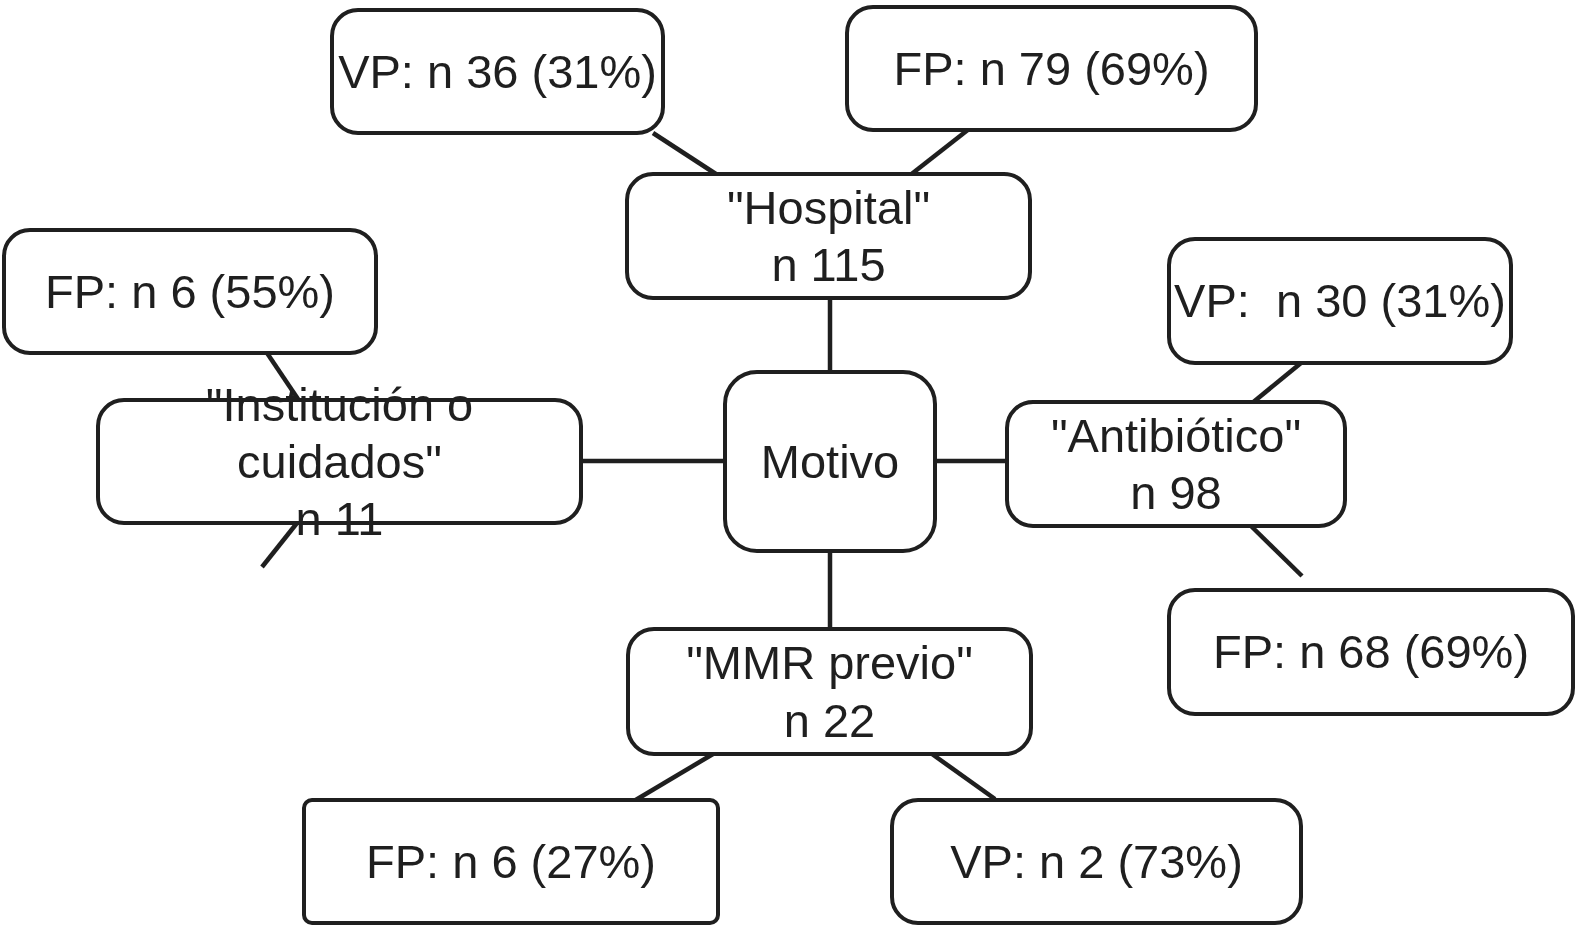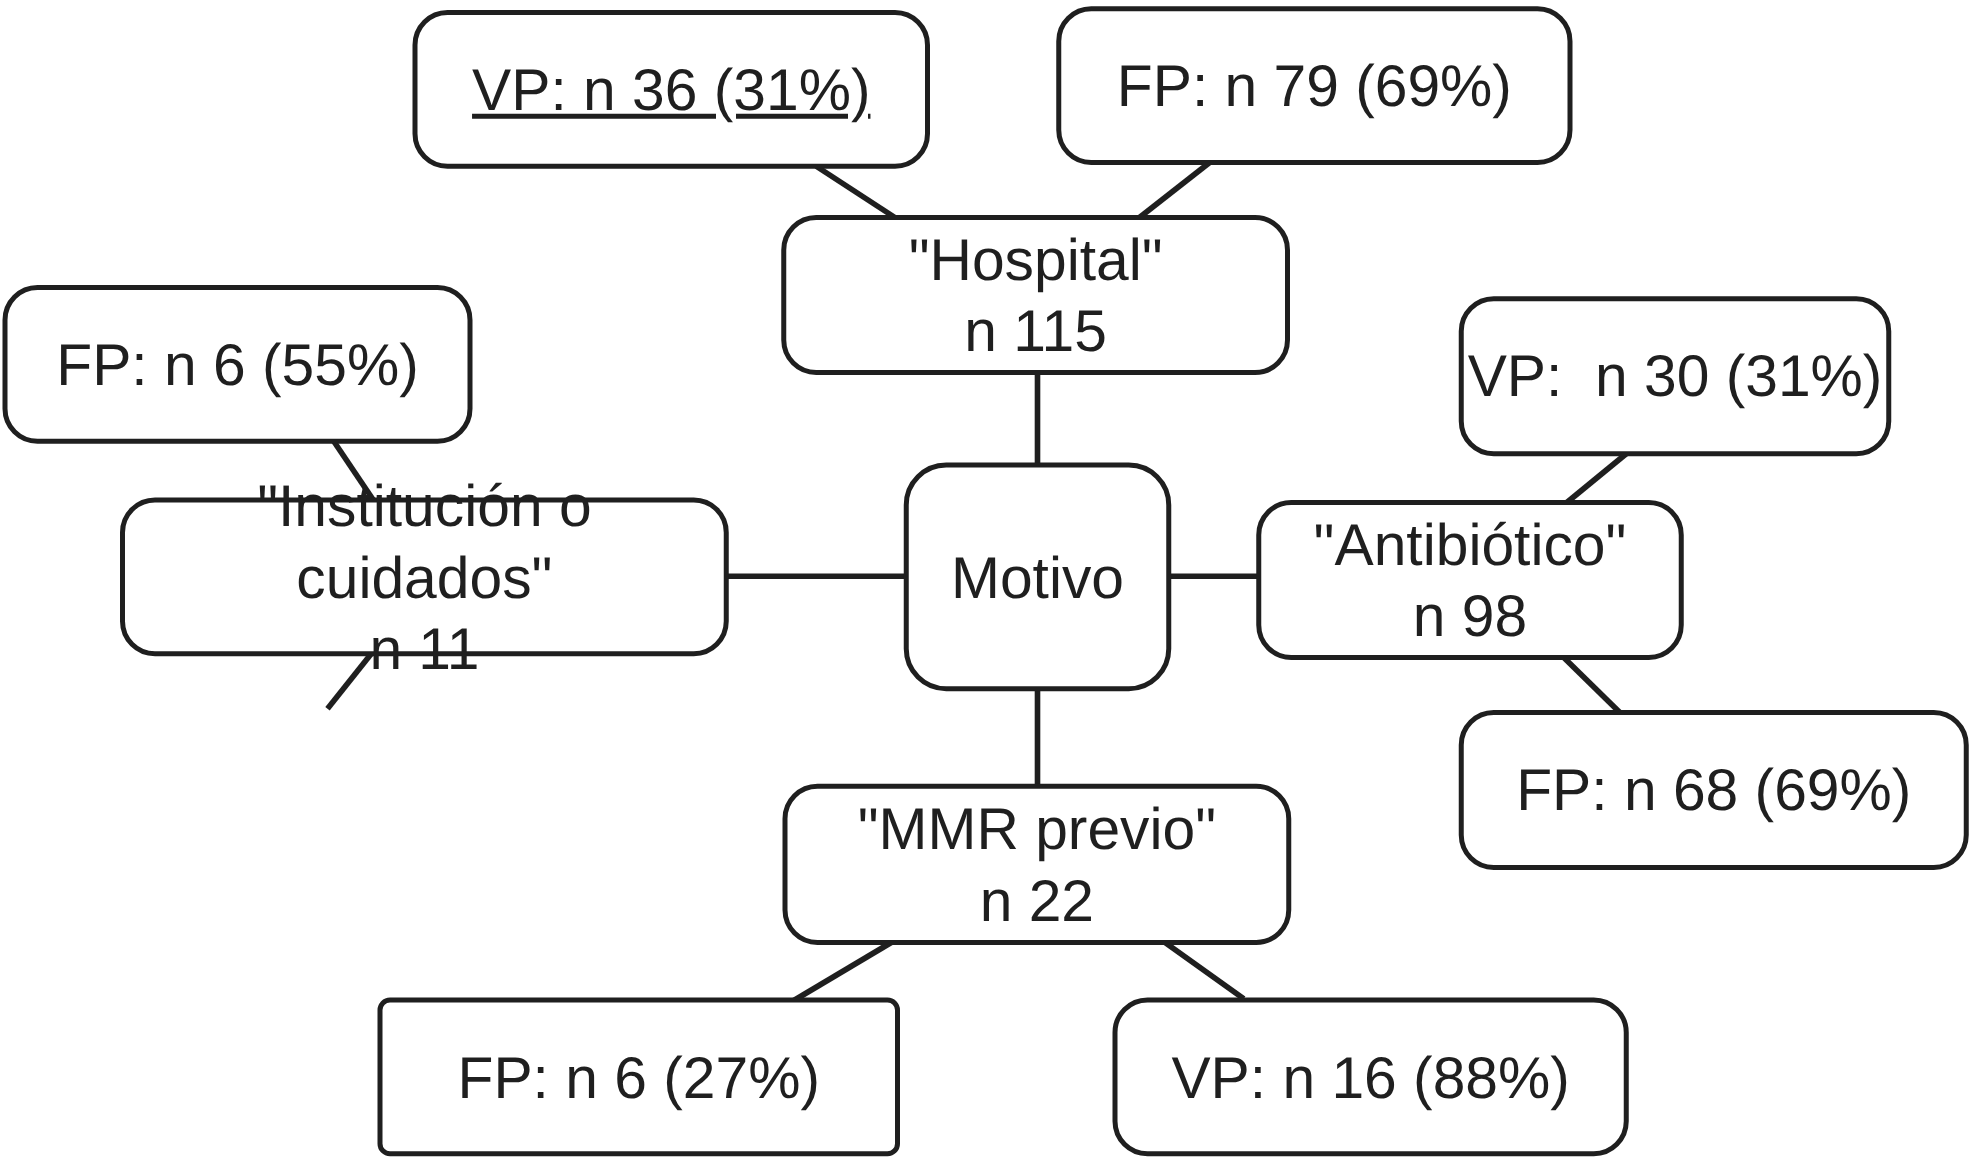--- a/index.html
+++ b/index.html
@@ -72,21 +72,21 @@
   </svg>
 
   <div class="box center-box" style="left:723px; top:370px; width:214px; height:183px;">
     <span class="line">Motivo</span>
   </div>
 
   <div class="box" style="left:625px; top:172px; width:407px; height:128px;">
     <span class="line">"Hospital"</span>
     <span class="line">n 115</span>
   </div>
-  <div class="box" style="left:330px; top:8px; width:414px; height:127px;text-decoration:underline;">
+  <div class="box" style="left:330px; top:8px; width:335px; height:127px;">
     <span class="line">VP: n 36 (31%)</span>
   </div>
   <div class="box" style="left:845px; top:5px; width:413px; height:127px;">
     <span class="line">FP: n 79 (69%)</span>
   </div>
 
   <div class="box" style="left:96px; top:398px; width:487px; height:127px;">
     <span class="line">"Institución o cuidados"</span>
     <span class="line">n 11</span>
   </div>
@@ -94,28 +94,28 @@
     <span class="line">FP: n 6 (55%)</span>
   </div>
 
   <div class="box" style="left:1005px; top:400px; width:342px; height:128px;">
     <span class="line">"Antibiótico"</span>
     <span class="line">n 98</span>
   </div>
   <div class="box" style="left:1167px; top:237px; width:346px; height:128px;">
     <span class="line">VP:  n 30 (31%)</span>
   </div>
-  <div class="box" style="left:1167px; top:568px; width:408px; height:128px;">
+  <div class="box" style="left:1167px; top:588px; width:408px; height:128px;">
     <span class="line">FP: n 68 (69%)</span>
   </div>
 
   <div class="box" style="left:626px; top:627px; width:407px; height:129px;">
     <span class="line">"MMR previo"</span>
     <span class="line">n 22</span>
   </div>
   <div class="box" style="left:302px; top:798px; width:418px; height:127px;border-radius:10px;">
     <span class="line">FP: n 6 (27%)</span>
   </div>
   <div class="box" style="left:890px; top:798px; width:413px; height:127px;">
-    <span class="line">VP: n 16 (88%)</span>
+    <span class="line">VP: n 2 (73%)</span>
   </div>
 
 </div>
 
 </body></html>

